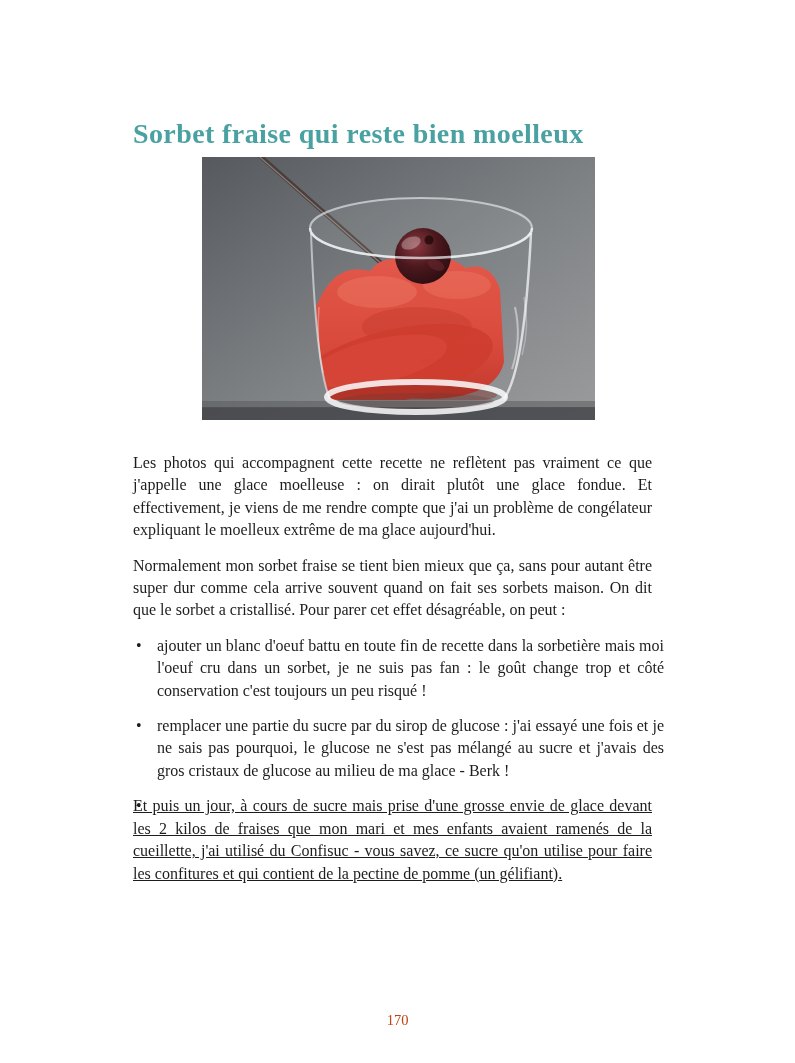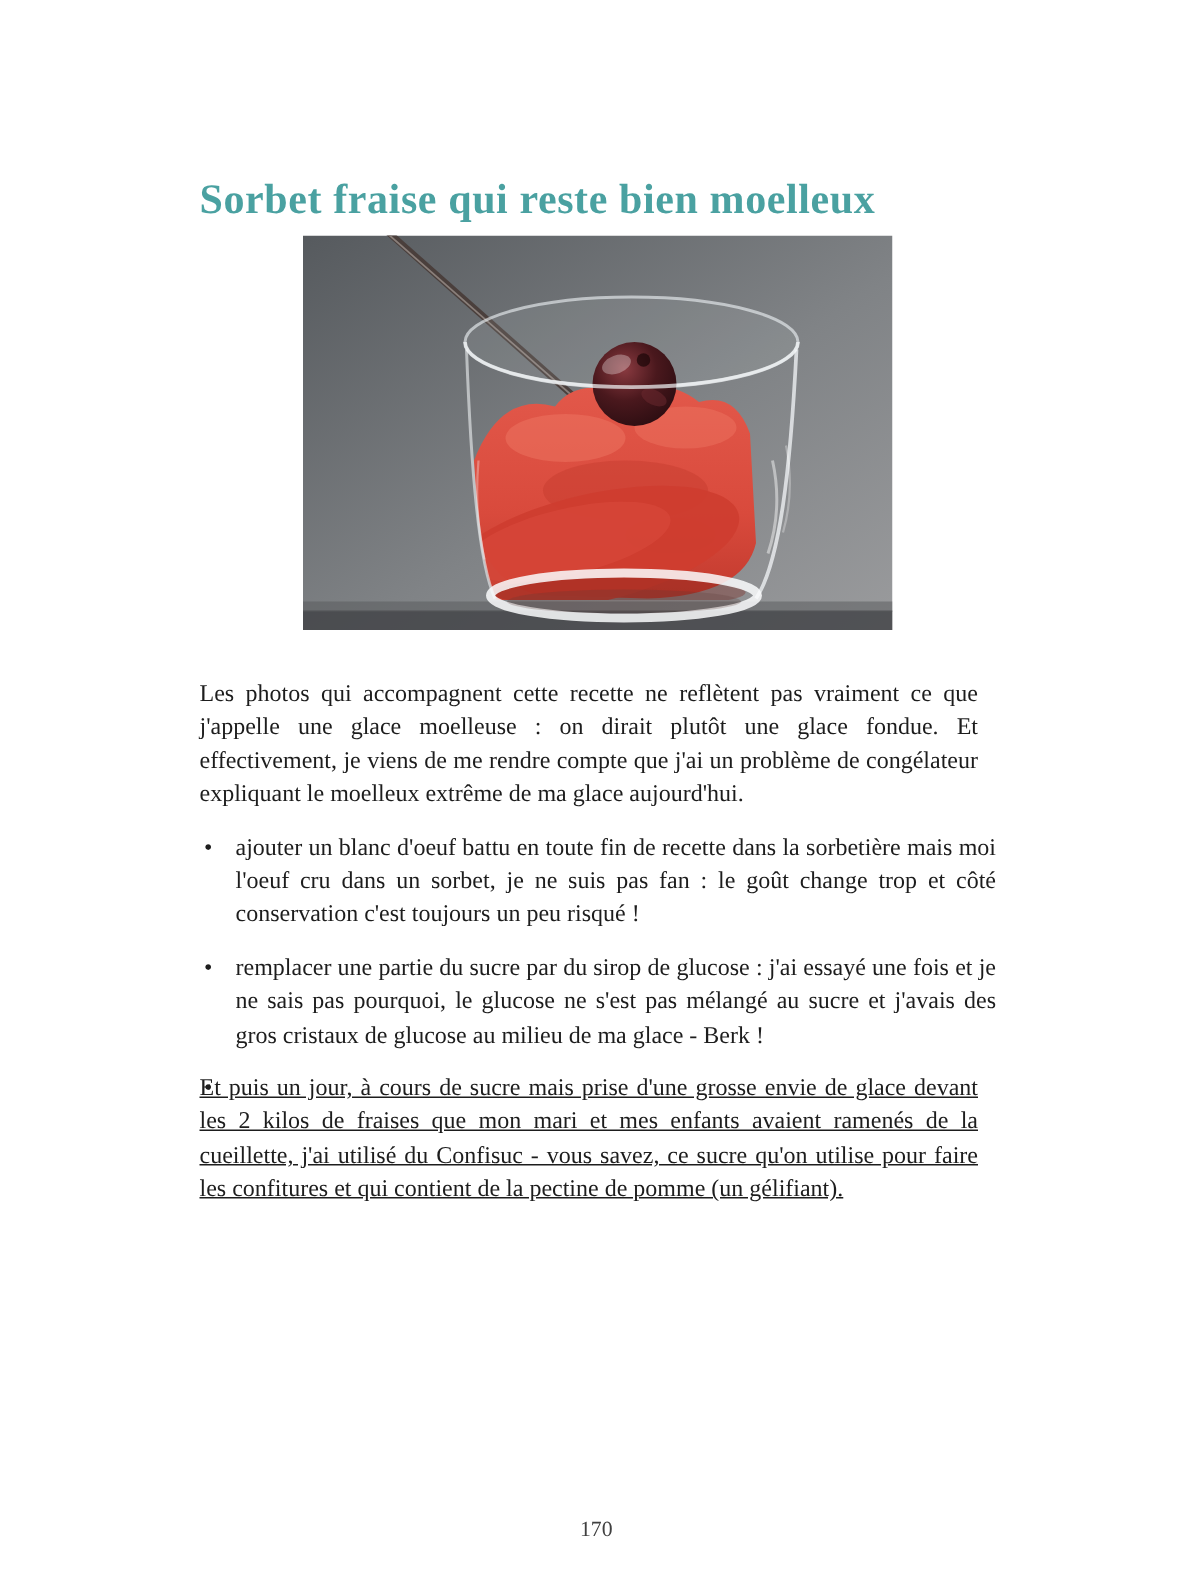--- a/index.html
+++ b/index.html
@@ -44,21 +44,21 @@
 
   ul.tips { margin: 7px 0 12px 0; padding: 0; list-style: none; }
   ul.tips li { position: relative; padding-left: 24px; margin-bottom: 13px; text-align: justify; }
   .bullet-marker { position: absolute; left: 3px; top: 0; color: #1d1d1d; }
 
   .pagenum {
     position: absolute;
     left: 0; right: 0; top: 1012px;
     text-align: center;
     font-size: 14.5px;
-    color: #404040;
+    color: #c2410c;
   }
 </style>
 </head>
 <body>
 
 <div class="page">
 
   <h1 class="title">Sorbet fraise qui reste bien moelleux</h1>
 
   <div class="photo">
@@ -129,20 +129,21 @@
         <path d="M117,150 q-3,35 4,66" stroke="#ffffff" stroke-opacity="0.3" stroke-width="1.5"></path>
 
         <ellipse cx="214" cy="240" rx="89" ry="15" stroke="#fafcfd" stroke-opacity="0.85" stroke-width="6"></ellipse>
         <ellipse cx="214" cy="244" rx="78" ry="8" fill="#5a3c36" fill-opacity="0.25"></ellipse>
       </g>
     </svg>
   </div>
 
   <div class="textcol">
     <p class="para">Les photos qui accompagnent cette recette ne reflètent pas vraiment ce que j'appelle une glace moelleuse : on dirait plutôt une glace fondue. Et  effectivement, je viens de me rendre compte que j'ai un problème de congélateur expliquant le moelleux extrême de ma glace aujourd'hui.</p>
+    <p class="para">Normalement mon sorbet fraise se tient bien mieux que ça, sans pour autant être super dur comme cela arrive souvent quand on fait ses sorbets maison. On dit que le sorbet a cristallisé. Pour parer cet effet désagréable, on peut :</p>
 
     <ul class="tips">
       <li>
         <span class="bullet-marker">•</span>
         <span>ajouter un blanc d'oeuf battu en toute fin de recette dans la sorbetière mais moi l'oeuf cru dans un sorbet, je ne suis pas fan : le goût change trop et côté conservation c'est toujours un peu risqué !</span>
       </li>
       <li>
         <span class="bullet-marker">•</span>
         <span>remplacer une partie du sucre par du sirop de glucose : j'ai essayé une fois et je ne sais pas pourquoi, le glucose ne s'est pas mélangé au sucre et j'avais des gros cristaux de glucose au milieu de ma glace - Berk !</span>
       </li>

